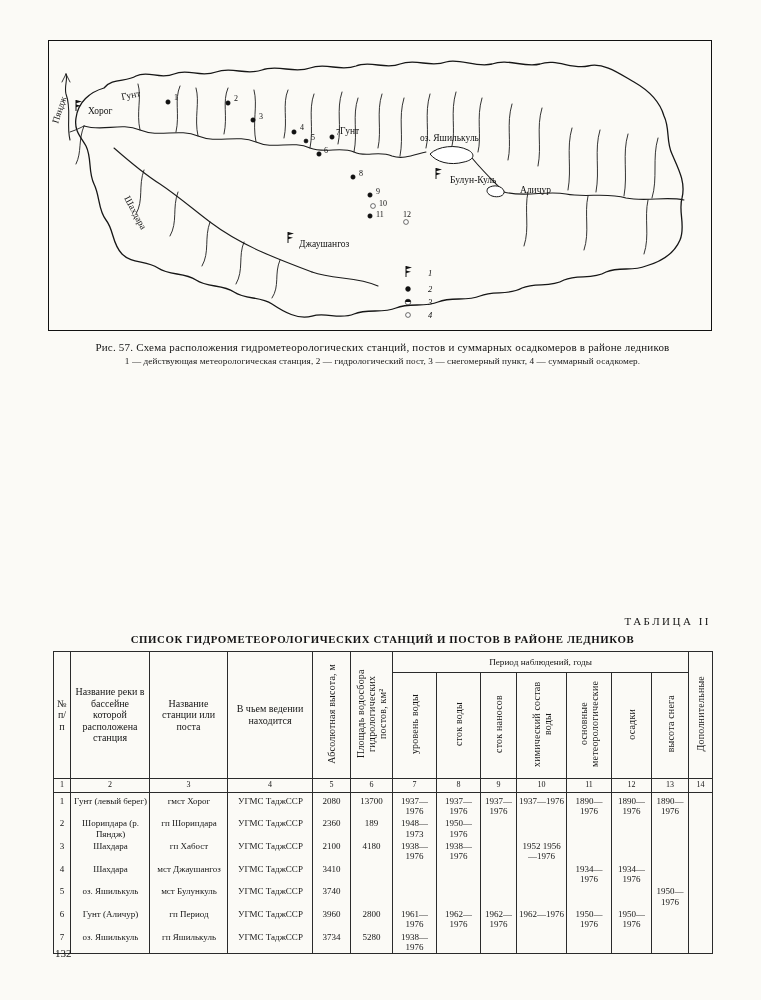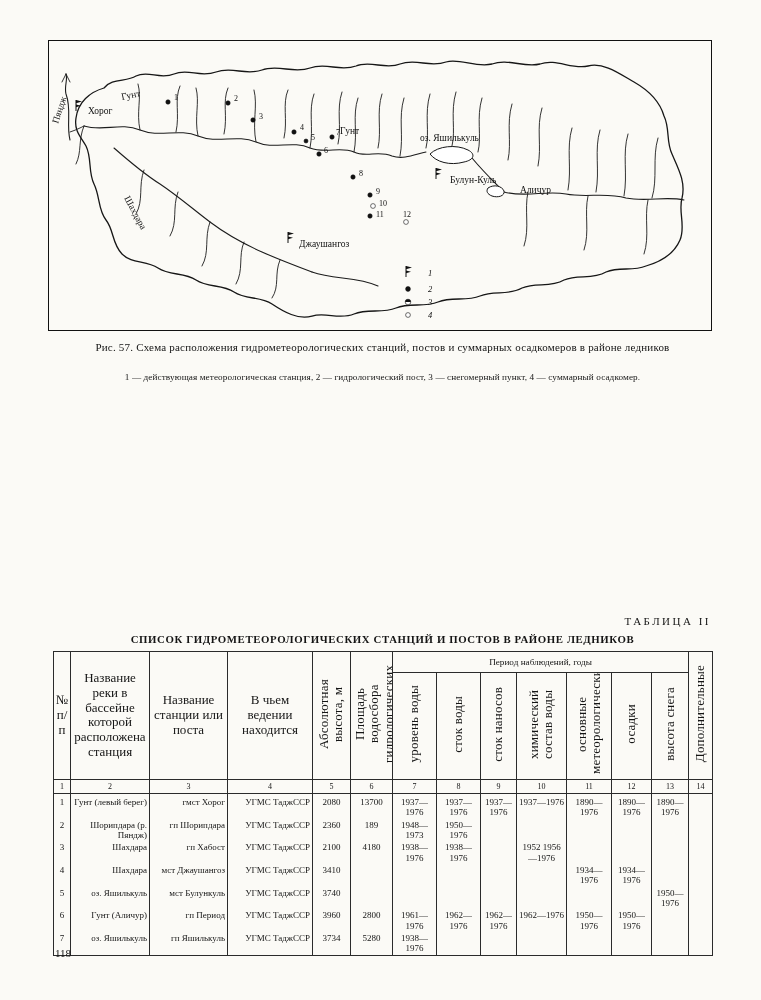--- a/index.html
+++ b/index.html
@@ -23,38 +23,38 @@
   .river-main{fill:none;stroke:#1c1c1c;stroke-width:1.1;stroke-linecap:round;}
   .outline{fill:none;stroke:#161616;stroke-width:1.3;stroke-linejoin:round;}
   .frame{fill:none;stroke:#111;stroke-width:1;}
   .dot{fill:#111;stroke:#111;stroke-width:0.6;}
   .dot.open{fill:#fff;}
   .lake{fill:#fff;stroke:#161616;stroke-width:1;}
 
   
   .caption{position:absolute;left:60px;top:341px;width:645px;text-align:center;}
   .caption-line1{font-size:11px;letter-spacing:0.2px;}
-  .caption-line2{font-size:9.2px;margin-top:19px;letter-spacing:0.1px;}
+  .caption-line2{font-size:9.2px;margin-top:3px;letter-spacing:0.1px;}
 
   
   .tablica-label{position:absolute;right:50px;top:615px;font-size:11px;letter-spacing:2.5px;}
   .table-title{position:absolute;left:53px;top:633px;width:659px;text-align:center;
                font-size:10.8px;font-weight:bold;letter-spacing:0.6px;}
   .main-table{position:absolute;left:53px;top:651px;border-collapse:collapse;table-layout:fixed;
               width:659px;background:transparent;}
   .main-table th,.main-table td{border-left:1px solid #2b2b2b;padding:1px 2px;
               font-size:9px;line-height:1.15;overflow:hidden;}
   .main-table{border:1px solid #2b2b2b;border-top:1.6px solid #2b2b2b;}
   .main-table thead th{border-bottom:1px solid #2b2b2b;font-weight:normal;text-align:center;
-              vertical-align:middle;font-size:13px;}
+              vertical-align:middle;font-size:10px;}
   .main-table .colnums td{border-bottom:1px solid #2b2b2b;text-align:center;font-size:8px;
               padding:0 1px;height:13px;}
   .main-table tbody td{border-bottom:none;vertical-align:top;text-align:center;
               overflow-wrap:break-word;}
-  .main-table tbody td.al{text-align:right;padding-left:3px;}
+  .main-table tbody td.al{text-align:center;padding-left:3px;}
   .main-table tbody tr:first-child td{padding-top:3px;}
   .vert{vertical-align:middle;}
   .vert .vt{display:inline-block;writing-mode:vertical-rl;transform:rotate(180deg);
             max-height:100px;line-height:1.1;letter-spacing:0.2px;}
   .hrow2{height:98px;}
   .period-th{height:18px;font-size:9.2px !important;}
   .page-num{position:absolute;left:55px;top:947px;font-size:11px;}
 </style>
 </head>
 <body>
@@ -346,14 +346,14 @@
         <td></td>
         <td></td>
         <td></td>
         <td></td>
         <td></td>
         <td></td>
       </tr>
     </tbody>
   </table>
 
-  <div class="page-num">118</div>
+  <div class="page-num">132</div>
 </div>
 
 </body></html>

